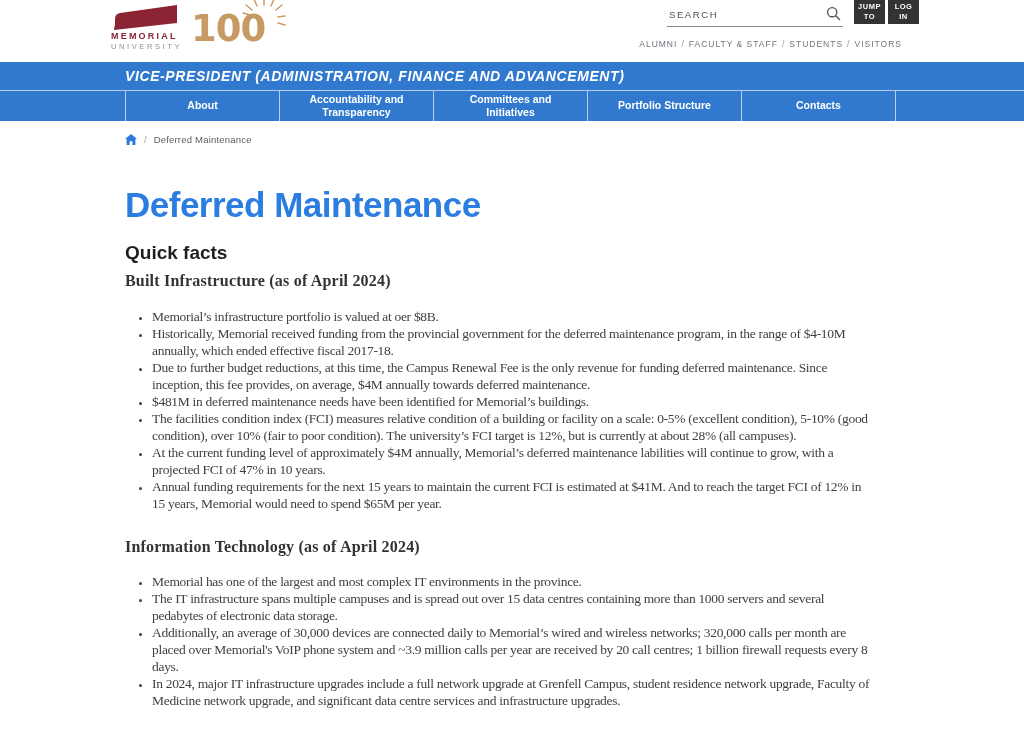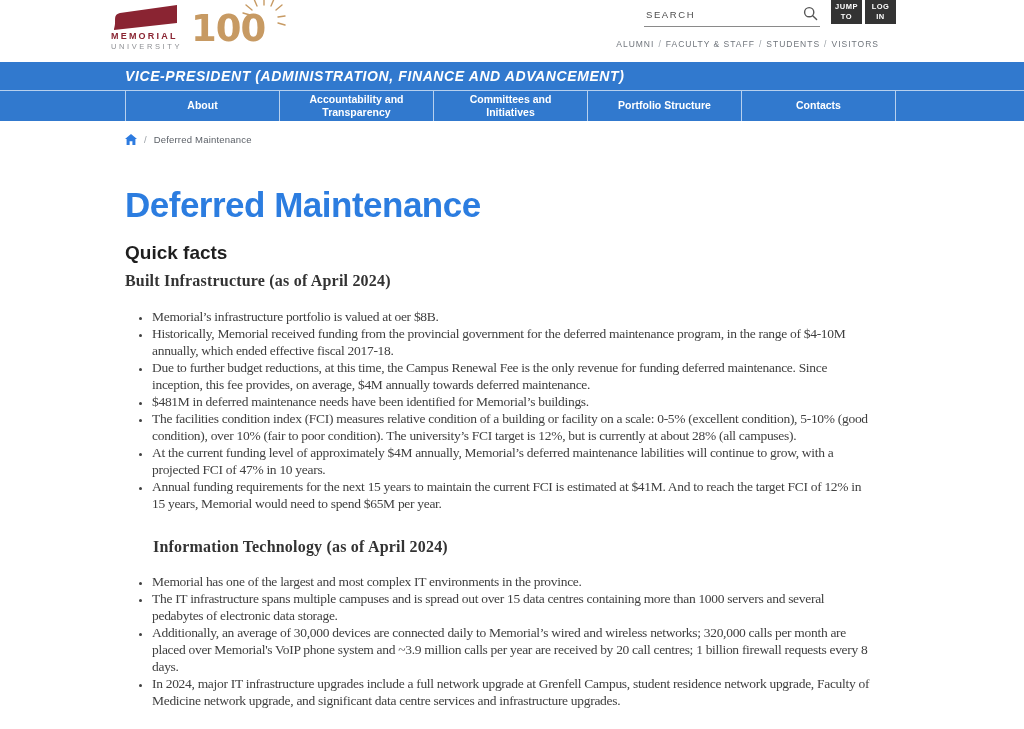--- a/index.html
+++ b/index.html
@@ -15,21 +15,21 @@
 
   .logo { position:absolute; left:111px; top:4px; display:flex; align-items:flex-start; cursor:pointer; }
   .logo-left { width:70px; }
   .logo-left svg { display:block; }
   .logo-memorial { color:#8A2432; font-size:9px; font-weight:bold; letter-spacing:2.2px; margin-top:1px; }
   .logo-university { color:#8e9094; font-size:7.5px; letter-spacing:2.6px; margin-top:1px; }
   .logo-100 { position:relative; margin-left:10px; margin-top:6px; }
   .logo-100 .num { font-size:37px; font-weight:800; color:#C79A63; line-height:1; letter-spacing:-1px; font-family:"DejaVu Sans", sans-serif; }
   .logo-rays { position:absolute; right:-22px; top:-12px; }
 
-  .header-right { position:absolute; top:0; right:128px; display:flex; flex-direction:column; align-items:flex-end; }
+  .header-right { position:absolute; top:0; right:105px; display:flex; flex-direction:column; align-items:flex-end; }
   .search-row { display:flex; align-items:flex-start; }
   .search-box { width:176px; height:27px; border-bottom:1px solid #8a8a8a; position:relative;
                 display:flex; align-items:center; cursor:text; margin-right:8px; }
   .search-label { font-size:9.5px; letter-spacing:1.6px; color:#4d4d4d; padding-left:2px; margin-top:2px; }
   .search-icon-wrap { position:absolute; right:2px; top:6px; }
   .hbtn { min-width:31px; height:24px; background:#333333; color:#fff; font-size:7.5px; font-weight:bold;
           display:flex; flex-direction:column; align-items:center; justify-content:center;
           line-height:1.35; letter-spacing:0.5px; margin-left:3px; cursor:pointer; text-align:center; padding:0 4px; }
   .audience { margin-top:12px; margin-right:17px; font-size:8.5px; letter-spacing:1px; color:#70757c; white-space:nowrap; }
   .audience a { color:#70757c; text-decoration:none; cursor:pointer; }
@@ -50,21 +50,21 @@
   .breadcrumb { margin-top:13px; display:flex; align-items:center; font-size:9.5px; color:#5a5f66; }
   .breadcrumb .home { cursor:pointer; display:flex; align-items:center; }
   .breadcrumb .sep { color:#9aa0a6; margin:0 7px; }
   .breadcrumb .crumb { letter-spacing:0.2px; }
 
   h1.page-title { margin:40px 0 0; font-size:35px; font-weight:700; color:#2C7DE0; line-height:1.15; letter-spacing:-0.5px; }
   h2.quick-facts { margin:18px 0 0; font-size:19px; font-weight:700; color:#1f1f1f; line-height:20px; }
 
   h3.section-heading { margin:9px 0 0; font-family:"Liberation Serif", serif; font-size:16px; font-weight:700;
                        color:#333; letter-spacing:0.2px; line-height:18px; }
-  h3.section-heading.second { margin-top:26px;margin-left:28px; }
+  h3.section-heading.second { margin-top:26px; }
 
   ul.facts { margin:18px 0 0; padding-left:27px; max-width:747px; }
   ul.facts.second { margin-top:17px; }
   ul.facts li { font-family:"Liberation Serif", serif; font-size:13.5px; letter-spacing:-0.3px;
                 color:#3f3f3f; line-height:17px; }
   ul.facts li::marker { color:#3f3f3f; font-size:11px; }
 </style>
 </head>
 <body>
 

